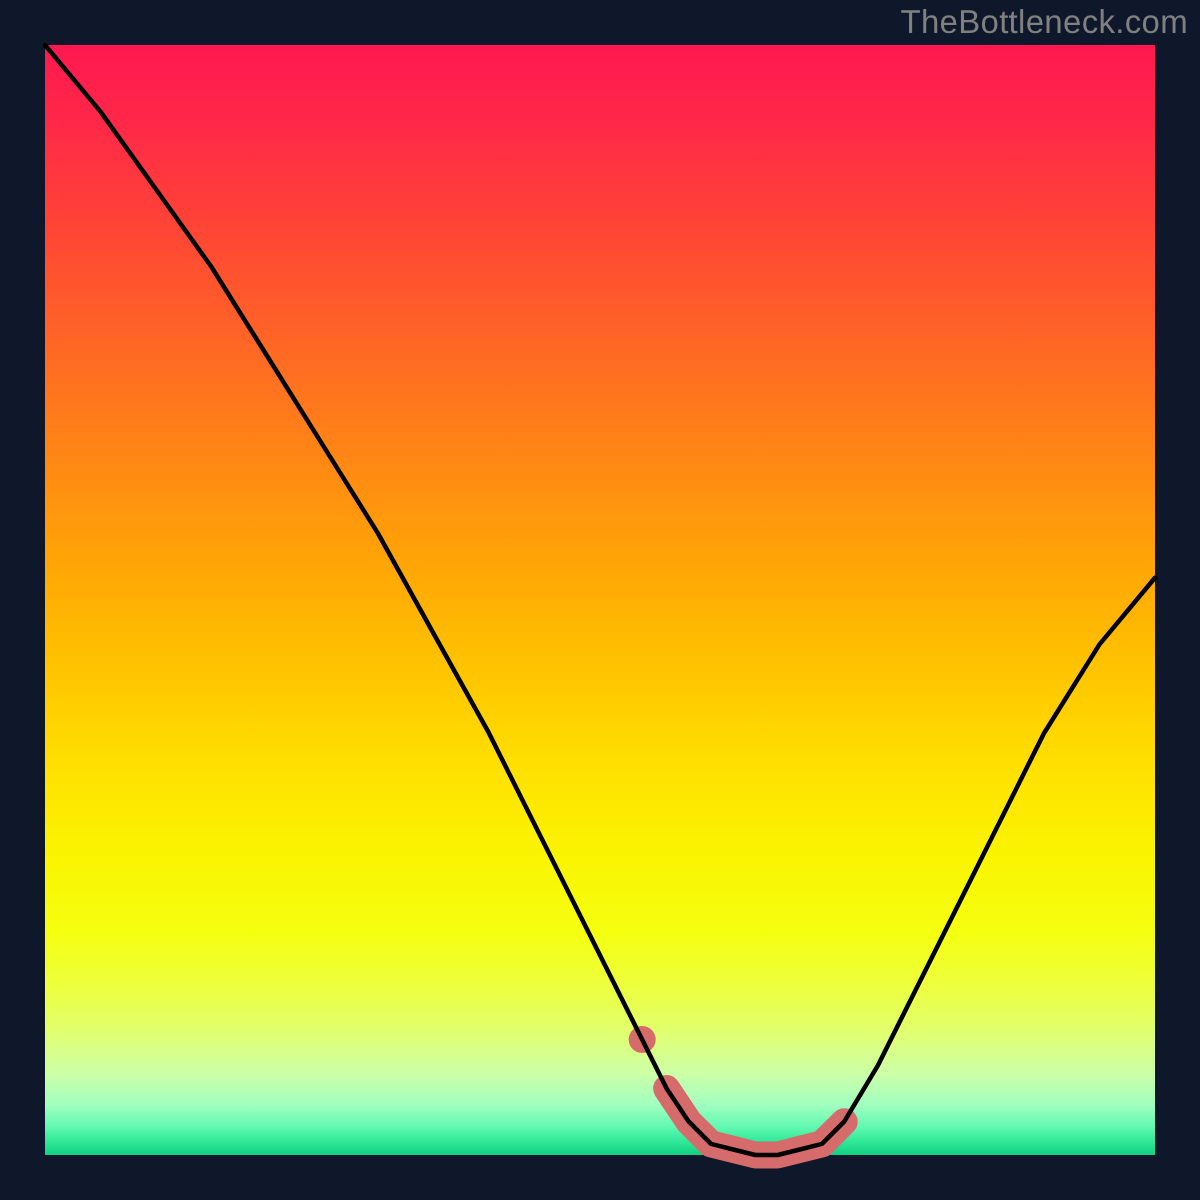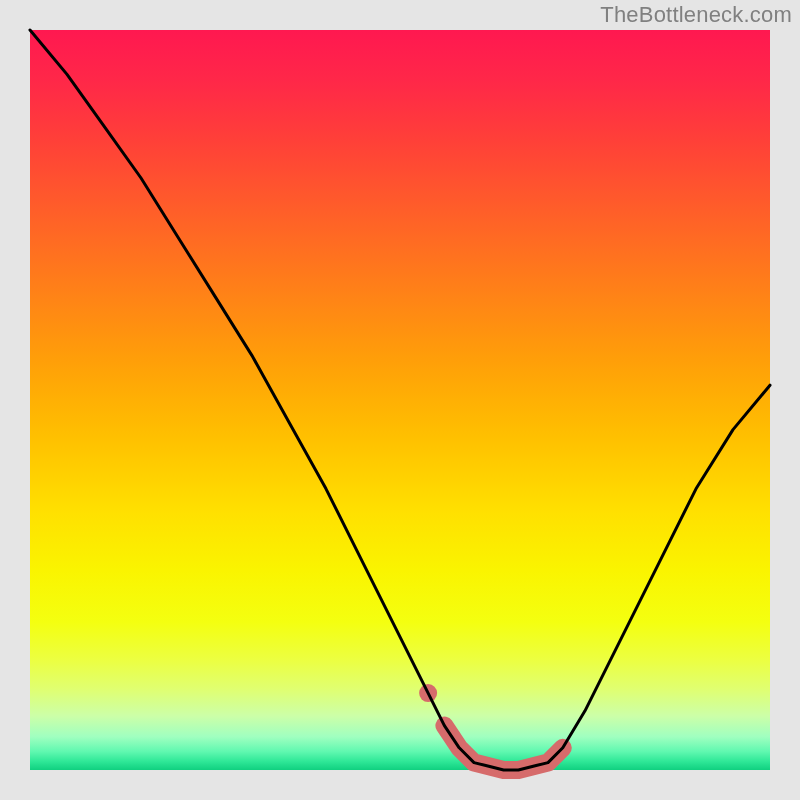--- a/index.html
+++ b/index.html
@@ -7,21 +7,21 @@
     padding: 0;
     width: 800px;
     height: 800px;
     background: #000000;
     overflow: hidden;
   }
   .container {
     position: relative;
     width: 800px;
     height: 800px;
-    background: #e5e5e5;
+    background: #0f172a;
   }
   .watermark {
     position: absolute;
     top: 2px;
     right: 8px;
     font-family: Arial, Helvetica, sans-serif;
     font-size: 22px;
     color: #808080;
     z-index: 10;
     letter-spacing: 0.2px;

